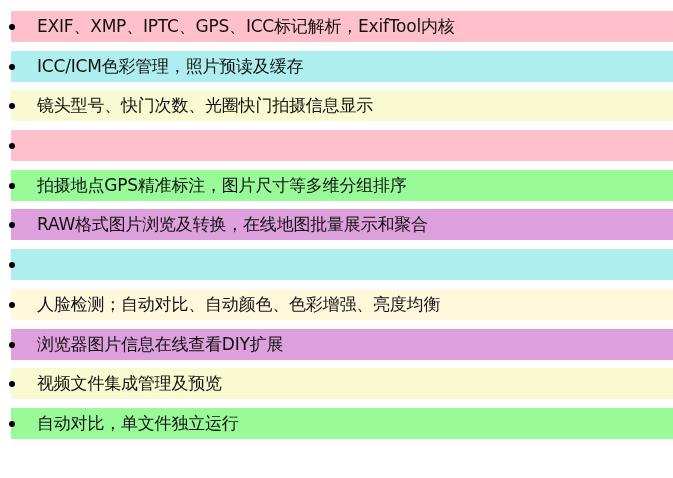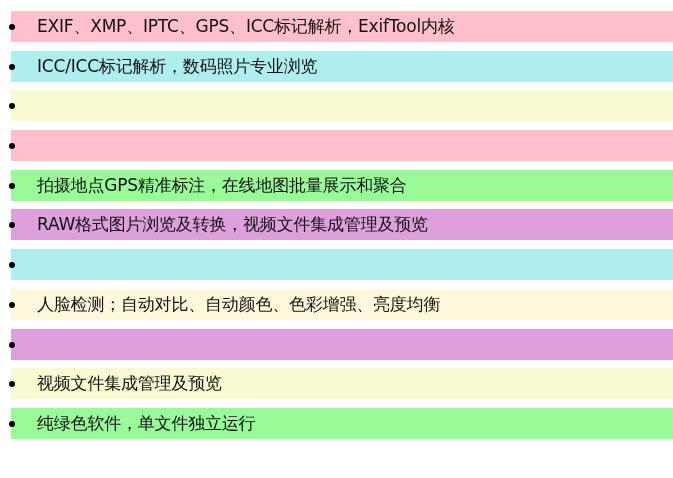--- a/index.html
+++ b/index.html
@@ -15,56 +15,58 @@
 
 <ul class="features">
   <li class="feature">
       <div class="bar" style="background: rgb(255, 192, 203);"></div>
       <span class="bullet"></span>
       <span class="text">EXIF、XMP、IPTC、GPS、ICC标记解析，ExifTool内核</span>
     </li>
   <li class="feature">
       <div class="bar" style="background: rgb(175, 238, 238);"></div>
       <span class="bullet"></span>
-      <span class="text">ICC/ICC标记解析，数码照片专业浏览</span>
+      <span class="text">ICC/ICM色彩管理，照片预读及缓存</span>
     </li>
   <li class="feature">
       <div class="bar" style="background: rgb(250, 250, 210);"></div>
       <span class="bullet"></span>
+      <span class="text">镜头型号、快门次数、光圈快门拍摄信息显示</span>
     </li>
   <li class="feature">
       <div class="bar" style="background: rgb(255, 192, 203);"></div>
       <span class="bullet"></span>
     </li>
   <li class="feature">
       <div class="bar" style="background: rgb(152, 251, 152);"></div>
       <span class="bullet"></span>
-      <span class="text">拍摄地点GPS精准标注，在线地图批量展示和聚合</span>
+      <span class="text">拍摄地点GPS精准标注，图片尺寸等多维分组排序</span>
     </li>
   <li class="feature">
       <div class="bar" style="background: rgb(221, 160, 221);"></div>
       <span class="bullet"></span>
-      <span class="text">RAW格式图片浏览及转换，视频文件集成管理及预览</span>
+      <span class="text">RAW格式图片浏览及转换，在线地图批量展示和聚合</span>
     </li>
   <li class="feature">
       <div class="bar" style="background: rgb(175, 238, 238);"></div>
       <span class="bullet"></span>
     </li>
   <li class="feature">
       <div class="bar" style="background: rgb(255, 248, 220);"></div>
       <span class="bullet"></span>
       <span class="text">人脸检测；自动对比、自动颜色、色彩增强、亮度均衡</span>
     </li>
   <li class="feature">
       <div class="bar" style="background: rgb(221, 160, 221);"></div>
       <span class="bullet"></span>
+      <span class="text">浏览器图片信息在线查看DIY扩展</span>
     </li>
   <li class="feature">
       <div class="bar" style="background: rgb(250, 250, 210);"></div>
       <span class="bullet"></span>
       <span class="text">视频文件集成管理及预览</span>
     </li>
   <li class="feature">
       <div class="bar" style="background: rgb(152, 251, 152);"></div>
       <span class="bullet"></span>
-      <span class="text">纯绿色软件，单文件独立运行</span>
+      <span class="text">自动对比，单文件独立运行</span>
     </li>
 </ul>
 
 </body></html>

